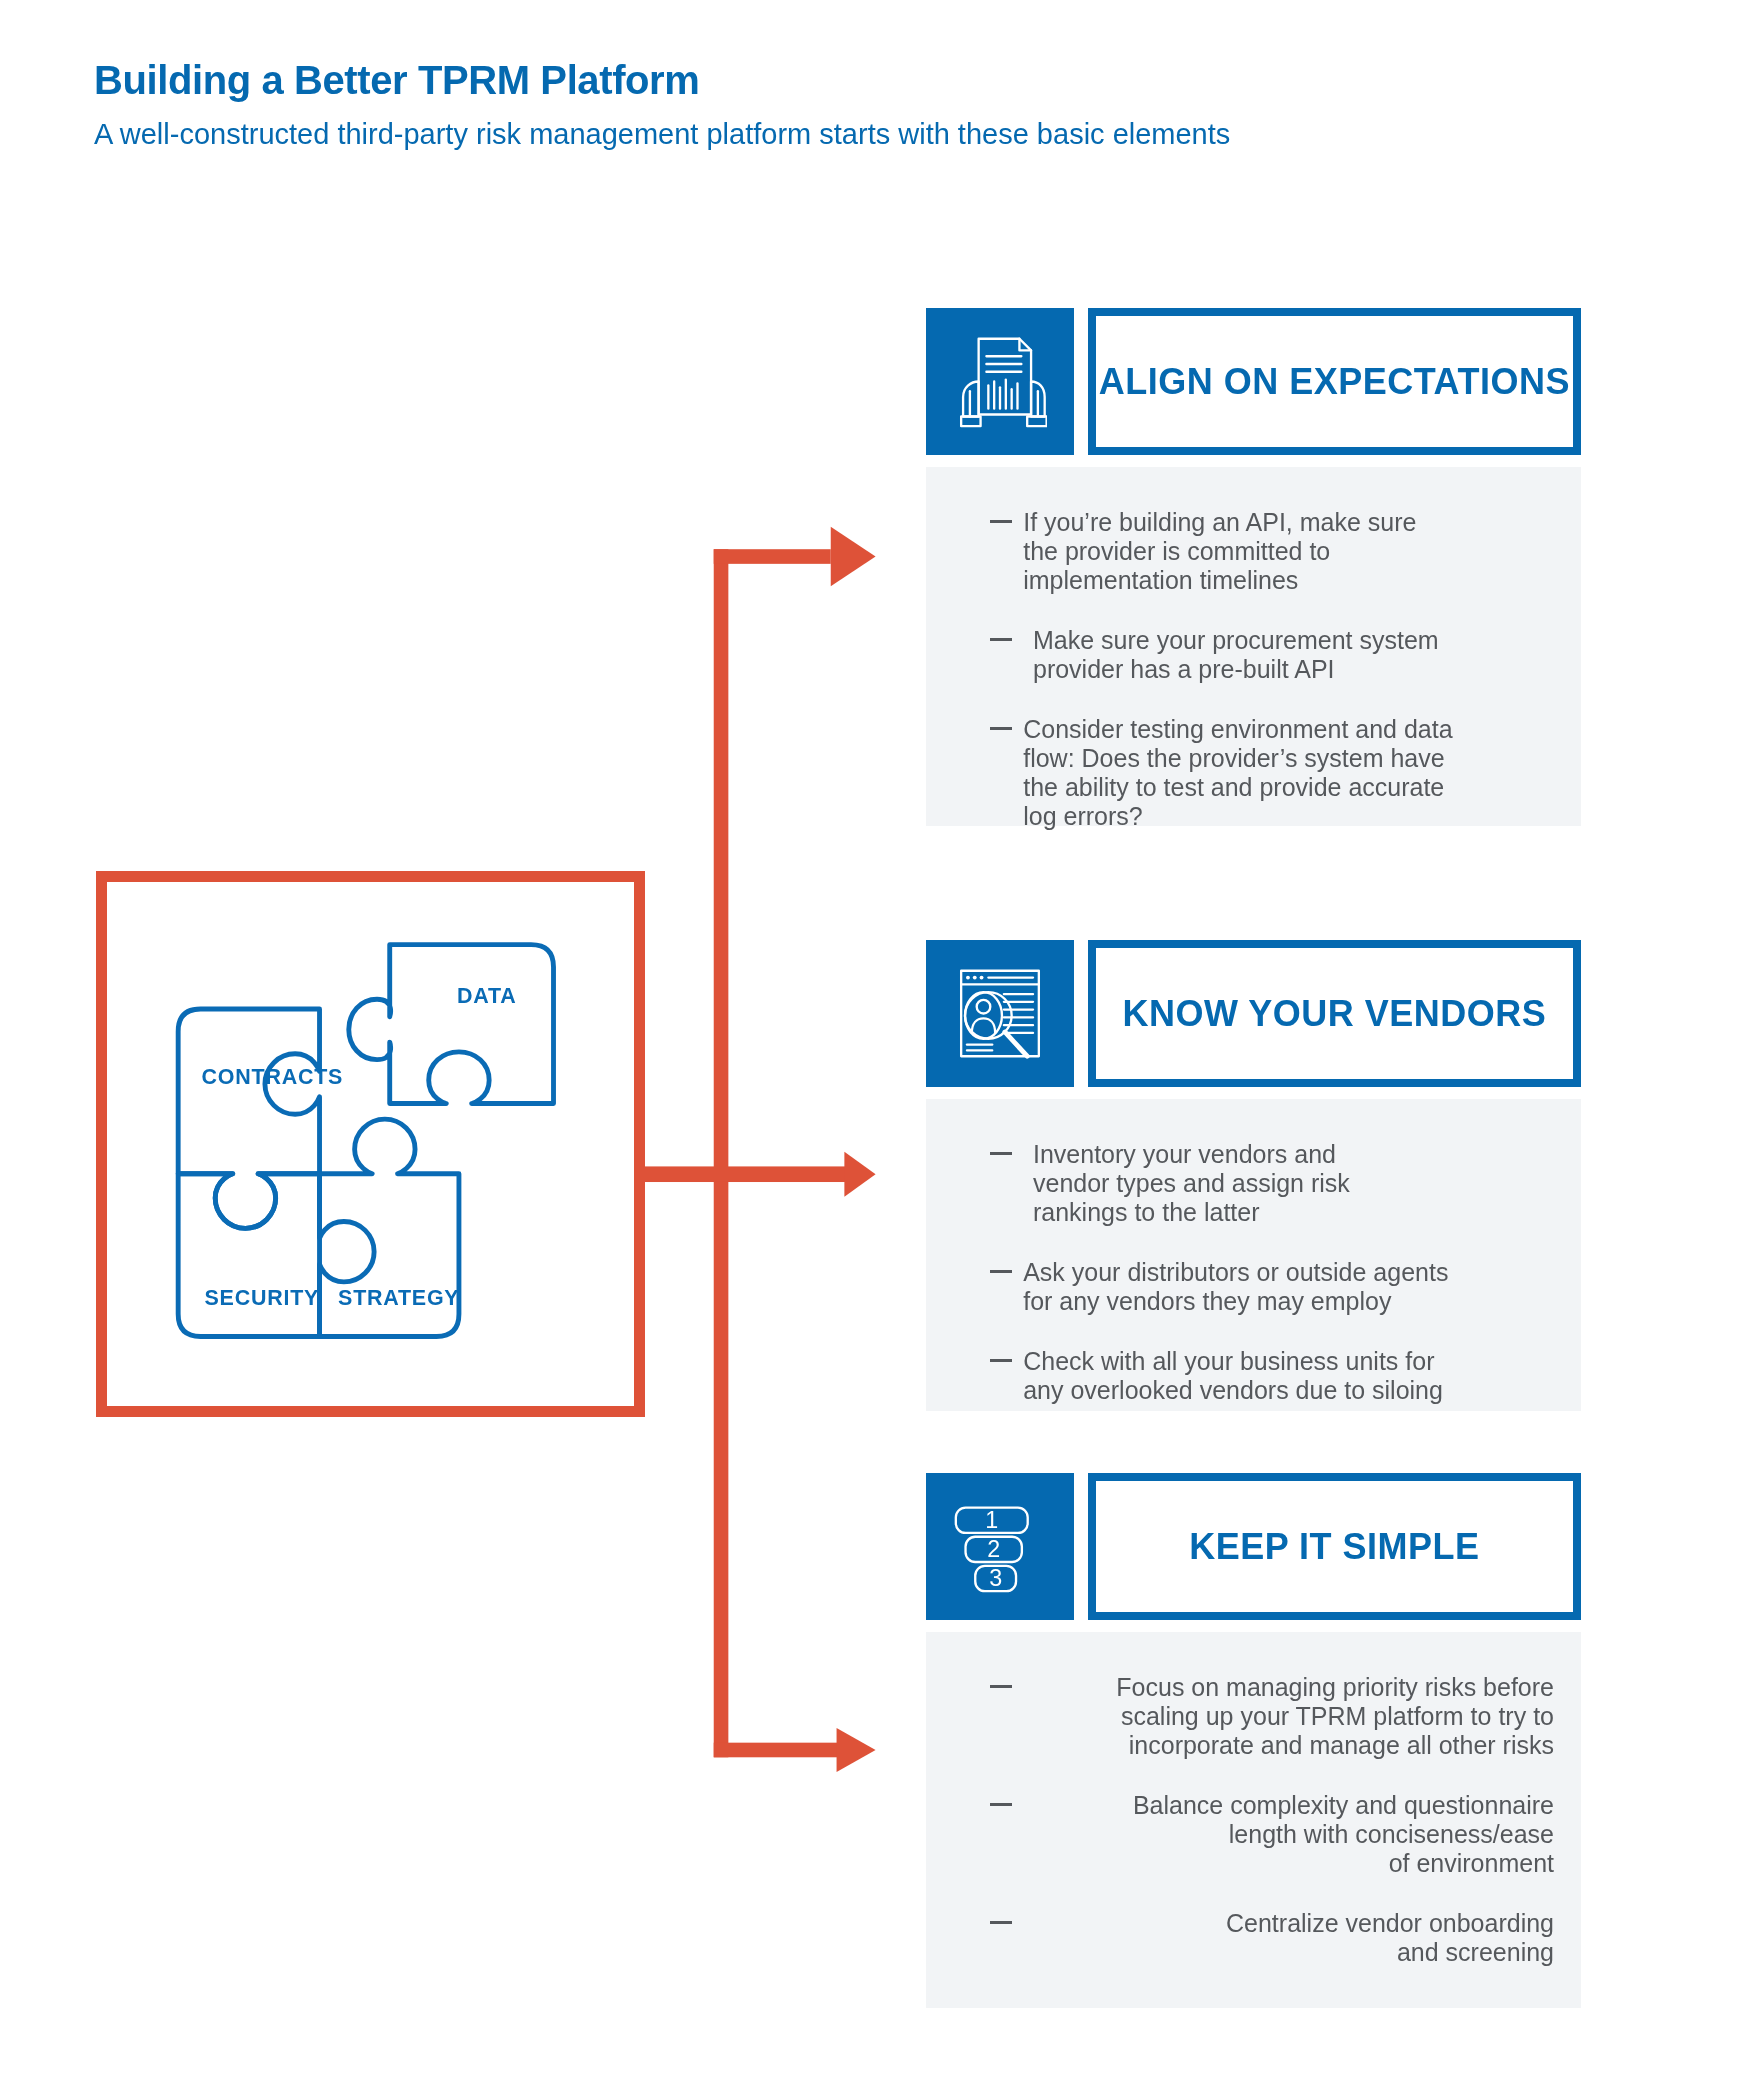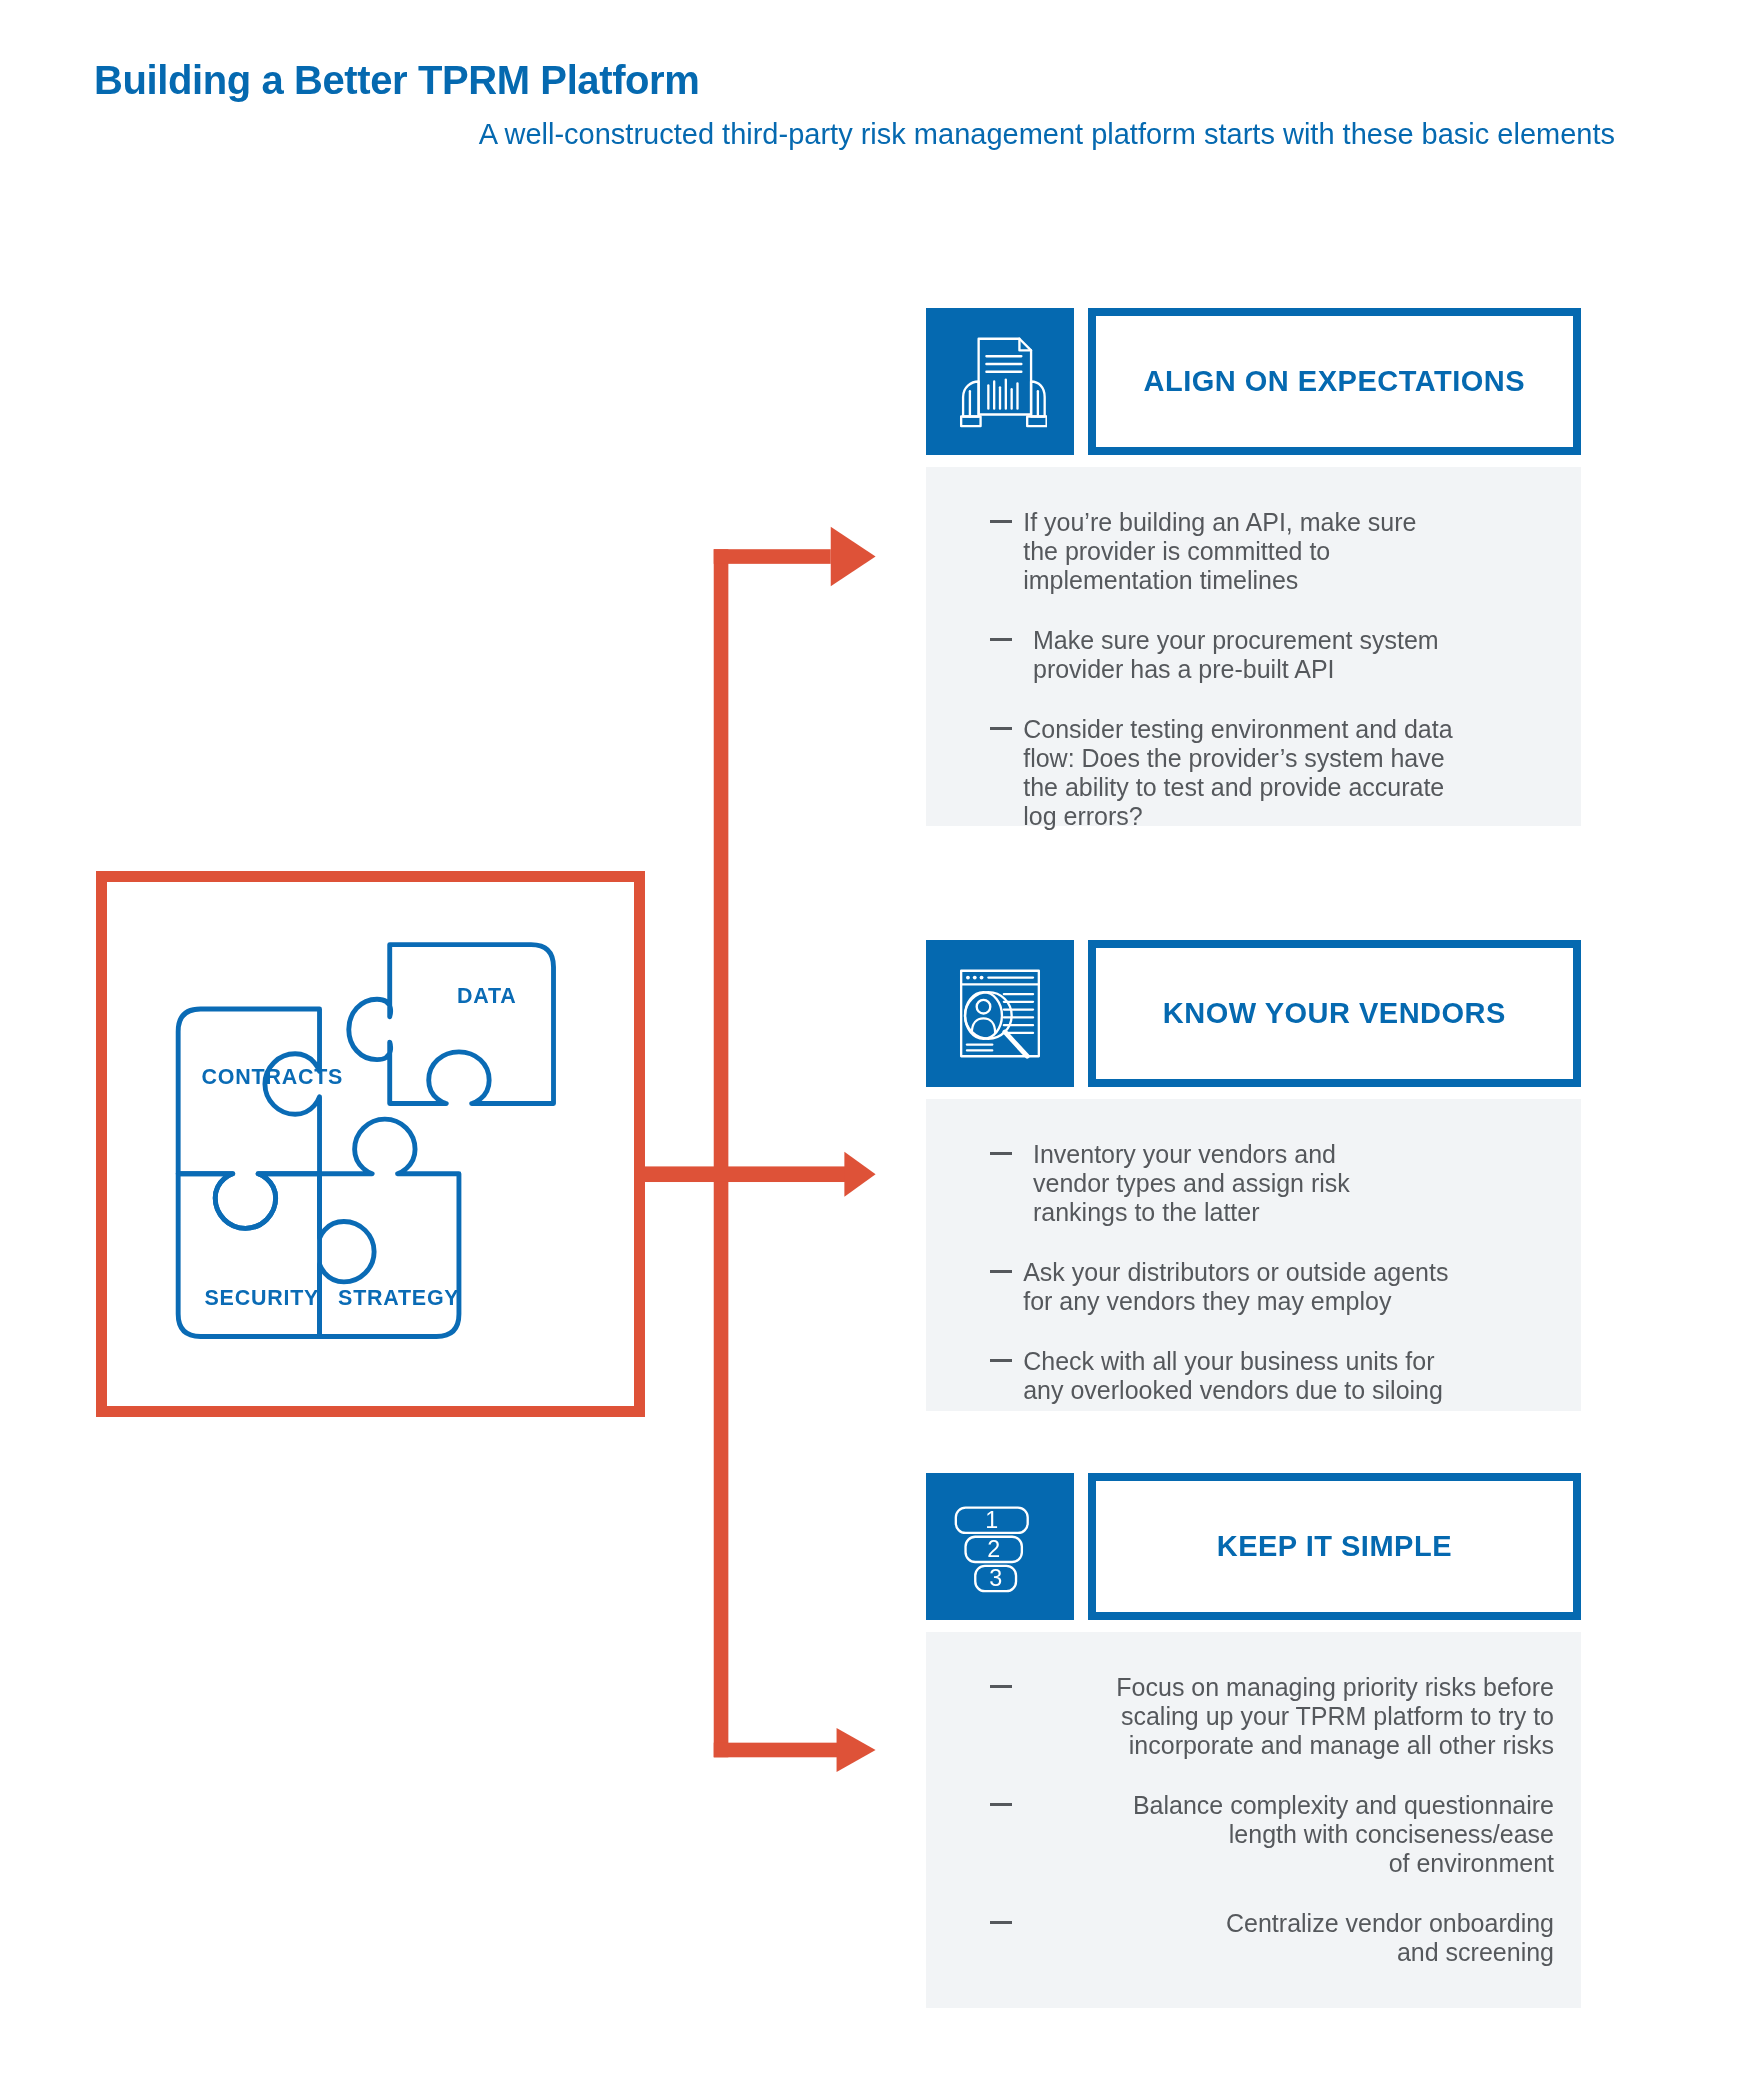--- a/index.html
+++ b/index.html
@@ -31,21 +31,20 @@
     margin: 0;
     white-space: nowrap;
   }
   #page-subtitle {
     font-size: 29px;
     font-weight: normal;
     color: #0569B0;
     line-height: 1.2;
     margin: 15.6px 0 0 0;
     white-space: nowrap;
-    text-align: right;
   }
 
   
   #puzzle-panel {
     position: absolute;
     left: 96px;
     top: 871px;
     width: 549px;
     height: 546px;
     border: 11.7px solid #DE5238;
@@ -102,21 +101,21 @@
     flex: 1 1 auto;
     border: 8.8px solid #0569B0;
     background: #ffffff;
     box-sizing: border-box;
     display: flex;
     align-items: center;
     justify-content: center;
   }
   .title-text {
     color: #0569B0;
-    font-size: 29px;
+    font-size: 36px;
     font-weight: bold;
     letter-spacing: 0.5px;
     text-align: center;
     white-space: nowrap;
   }
 
   .bullets-panel {
     margin-top: 11.7px;
     background: #F2F4F6;
     padding: 41px 27px 39px 64px;

